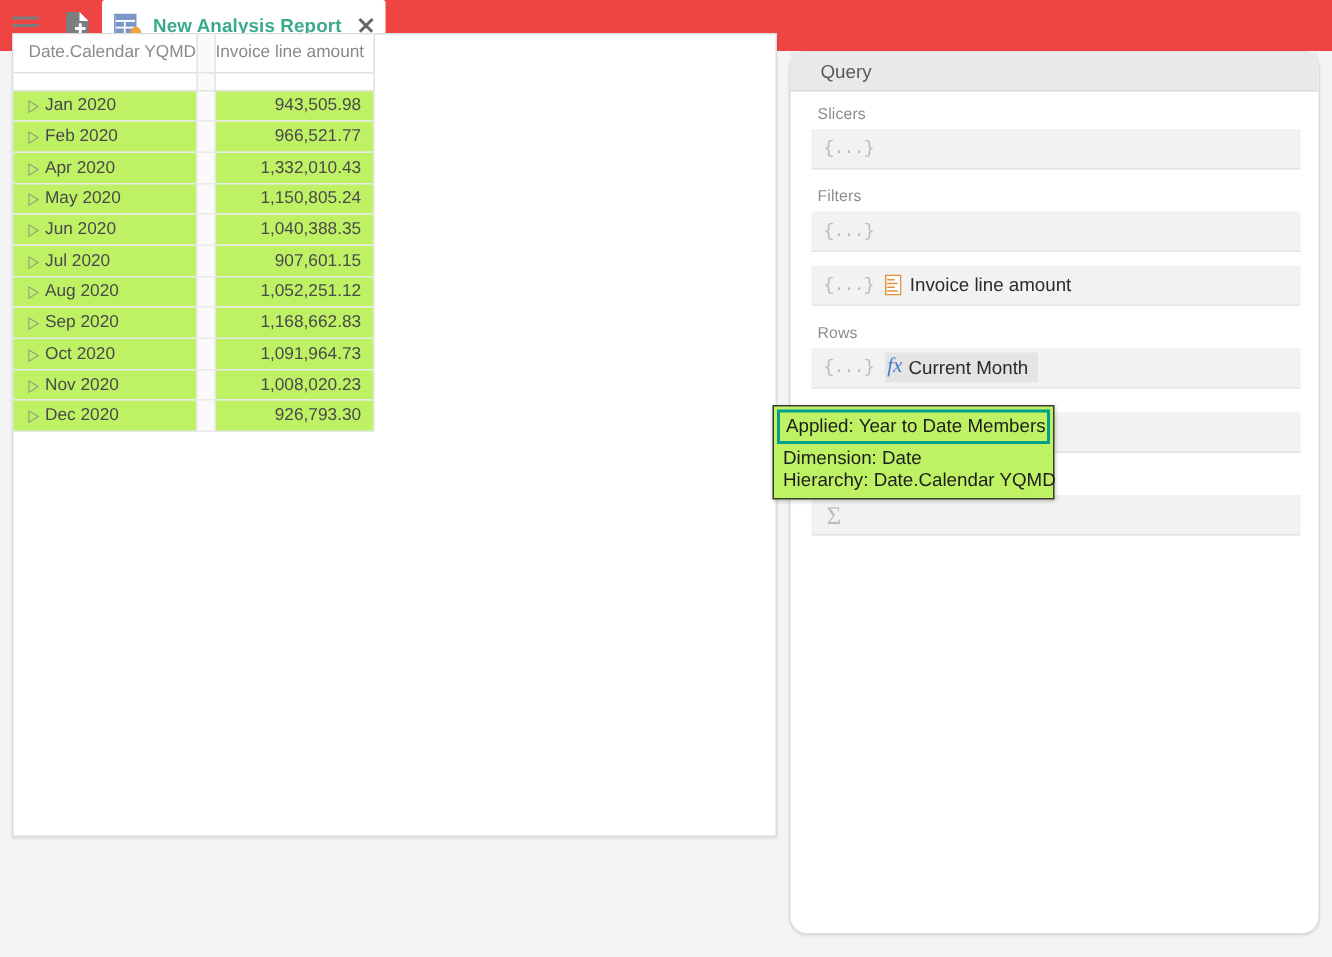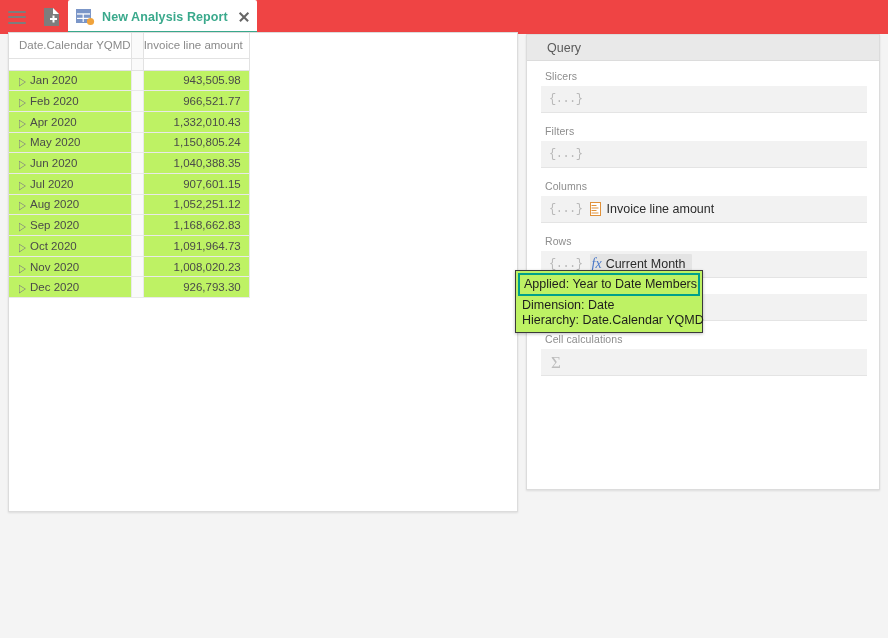--- a/index.html
+++ b/index.html
@@ -76,22 +76,22 @@
   .tab-close::after  { transform: rotate(-45deg); }
 
   
   .panel {
     position: absolute;
     background: #ffffff;
     border: 1px solid #dcdcdc;
     box-sizing: border-box;
     box-shadow: 0 1px 2px rgba(0,0,0,0.10);
   }
-  #grid-panel { left: 8px; top: 32px; width: 510px; height: 480px; }
-  #query-panel { left: 526px; top: 34px; width: 354px; height: 456px; }
+  #grid-panel { left: 8px; top: 22px; width: 510px; height: 536px; }
+  #query-panel { left: 526px; top: 34px; width: 354px; height: 589px; border-radius: 12px; }
 
   
   .xtab { border-collapse: collapse; table-layout: fixed; margin: 0; }
   .xtab td, .xtab th { padding: 0; margin: 0; }
 
   .hdr-cell {
     height: 25px;
     box-sizing: border-box;
     border-right: 1px solid #e2e2e2;
     border-bottom: 1px solid #e2e2e2;
@@ -363,21 +363,20 @@
       </div>
 
       <div class="q-section">
         <div class="q-label">Filters</div>
         <div class="q-zone">
           <span class="dots">{...}</span>
         </div>
       </div>
 
       <div class="q-section">
-        <div class="q-label">Columns</div>
         <div class="q-zone">
           <span class="dots">{...}</span>
           <span class="chip plain">
             <span class="meas-icon">
               <svg width="11" height="14" viewBox="0 0 11 14">
                 <rect x="0.5" y="0.5" width="10" height="13" fill="#fff" stroke="#e0913a"></rect>
                 <rect x="1.5" y="3" width="5" height="1" fill="#e0913a"></rect>
                 <rect x="1.5" y="5.5" width="7" height="1" fill="#e0913a"></rect>
                 <rect x="1.5" y="8" width="5" height="1" fill="#e0913a"></rect>
                 <rect x="1.5" y="10.5" width="7" height="1" fill="#e0913a"></rect>

